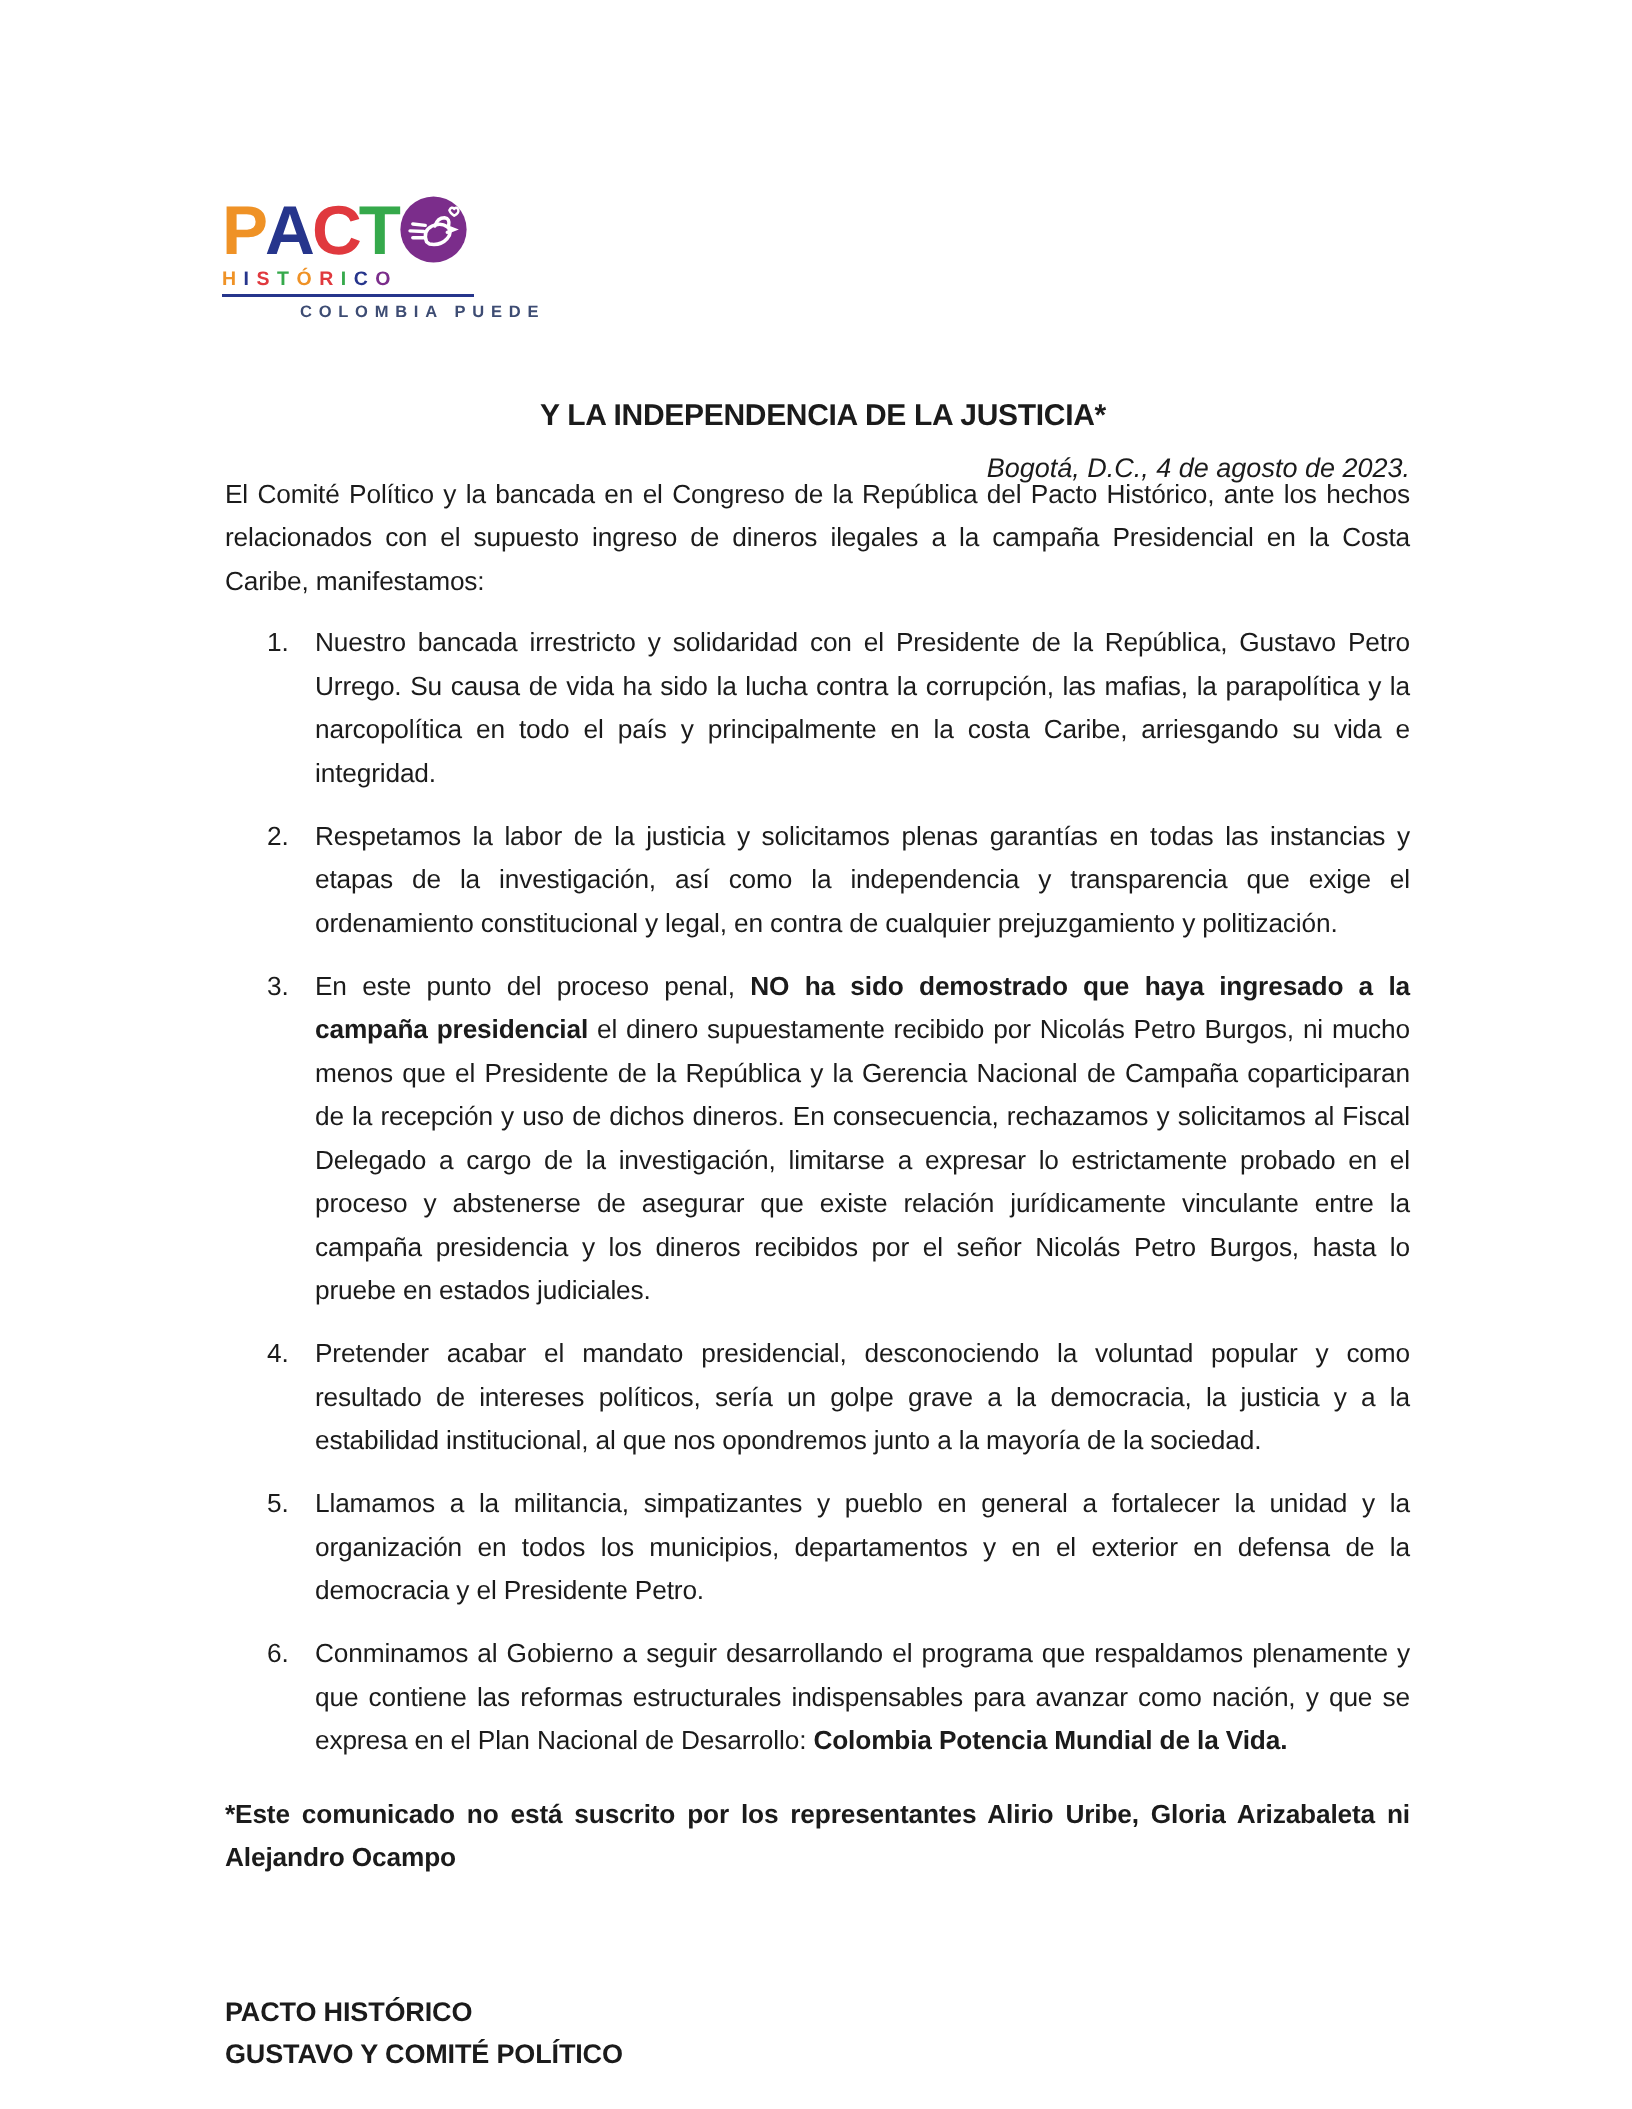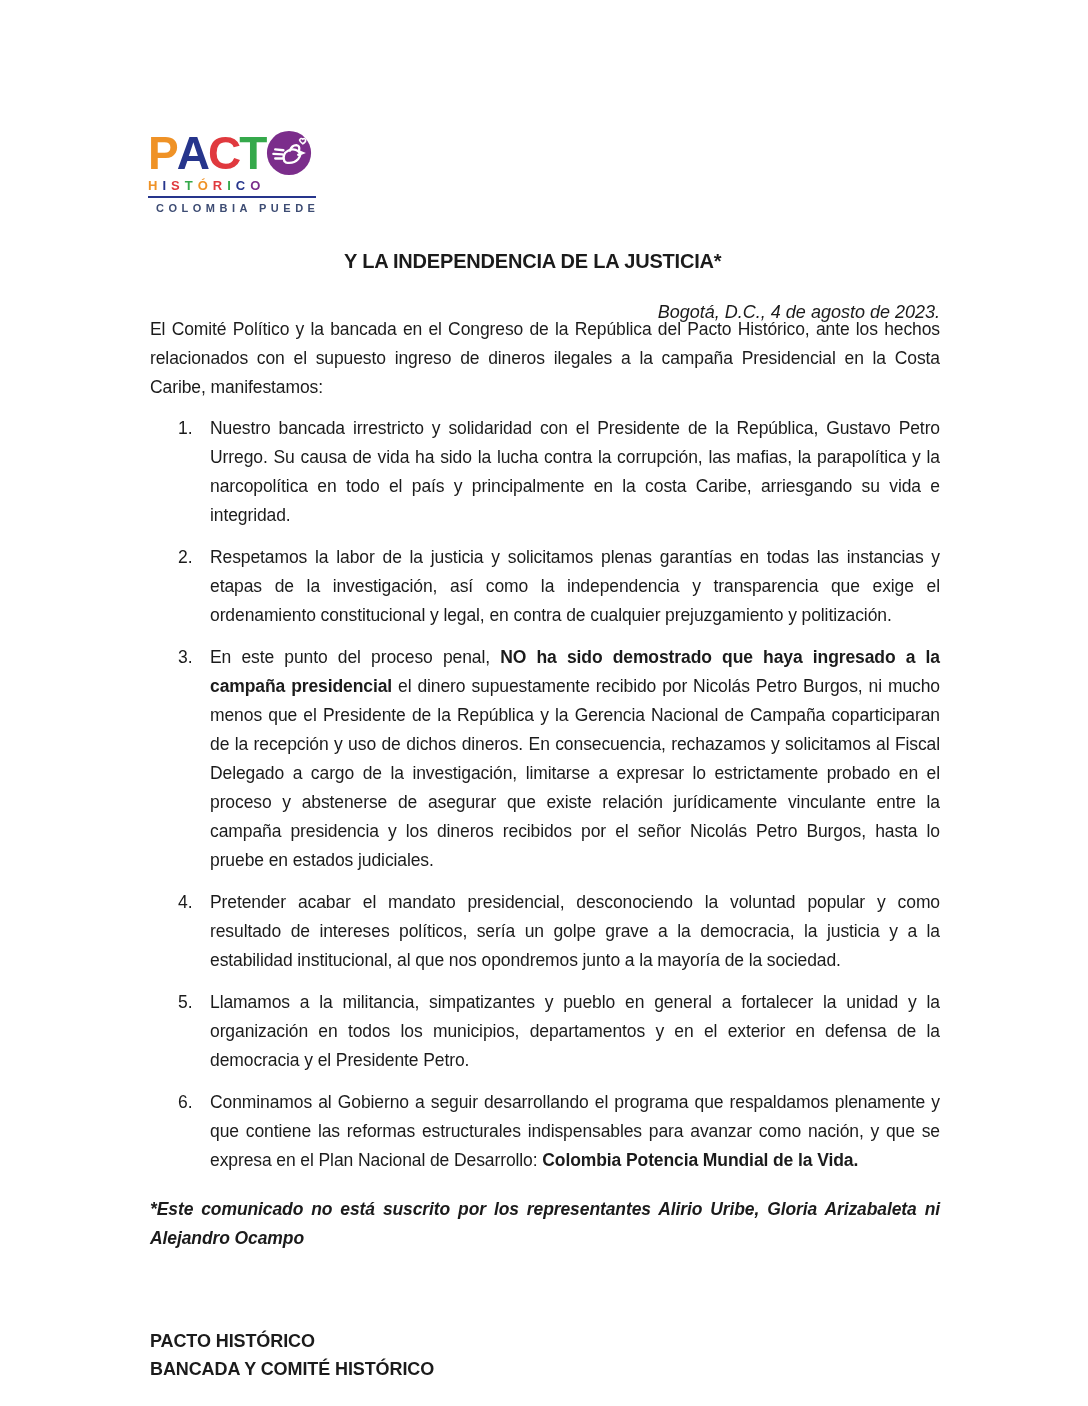--- a/index.html
+++ b/index.html
@@ -42,41 +42,41 @@
     white-space: nowrap;
     padding-left: 8px;
   }
 
   
   .title1 {
     position: absolute; left: 320px; top: 200px; margin: 0;
     font-size: 20px; font-weight: 700; letter-spacing: -0.2px;
   }
   .title2 {
-    position: absolute; left: 344px; top: 250px; margin: 0;
+    position: absolute; left: 344px; top: 250px; margin: 16px;
     font-size: 20px; font-weight: 700; letter-spacing: -0.2px;
   }
   .dateline {
     position: absolute; right: 148px; top: 302px; margin: 0;
     font-size: 18px; font-style: italic;
   }
 
   
   .body-area {
     position: absolute; left: 150px; top: 315px; width: 790px;
     font-size: 17.5px; line-height: 29px; letter-spacing: -0.1px;
     text-align: justify;
   }
   .intro { margin: 0 0 12px 0; }
   ol.statements { list-style: none; margin: 0; padding: 0; }
   ol.statements li { display: flex; margin: 0 0 13px 0; }
   ol.statements .num { flex: 0 0 60px; box-sizing: border-box; padding-left: 28px; }
   ol.statements .itm-text { flex: 1 1 auto; }
   .bold { font-weight: 700; }
-  .footnote { margin: 20px 0 0 0; font-weight: 700; font-style: italic; }
+  .footnote { margin: 20px 0 0 0; font-weight: 700; }
   .signature { margin: 74px 0 0 0; font-weight: 700; font-size: 18px; line-height: 28px; }
 </style>
 </head>
 <body>
 
 <div class="page">
 
   <div class="logo">
     <div class="logo-word">
 
@@ -92,21 +92,21 @@
           <path d="M70 46 L80 50 L70 54"></path>
           <line x1="20" y1="42" x2="38" y2="44"></line>
           <line x1="16" y1="52" x2="36" y2="53"></line>
           <line x1="20" y1="62" x2="38" y2="62"></line>
           <path d="M73 22 q3 -6 7 -2 q4 -4 6 2 q1 4 -6 8 q-6 -4 -7 -8" stroke-width="3.5"></path>
         </g>
       </svg>
     </div>
     <div class="logo-sub"><span style="color: rgb(239, 146, 38);">H</span><span style="color: rgb(38, 53, 140);">I</span><span style="color: rgb(224, 57, 62);">S</span><span style="color: rgb(53, 169, 75);">T</span><span style="color: rgb(239, 146, 38);">Ó</span><span style="color: rgb(224, 57, 62);">R</span><span style="color: rgb(53, 169, 75);">I</span><span style="color: rgb(38, 53, 140);">C</span><span style="color: rgb(123, 45, 139);">O</span></div>
     <div class="logo-rule" style="background: rgb(38, 53, 140);"></div>
-    <div class="logo-tagline" style="color: rgb(61, 76, 115);">COLOMBIA PUEDE</div>
+    <div class="logo-tagline" style="color: rgb(61, 76, 115); margin-left: 44px;">COLOMBIA PUEDE</div>
   </div>
 
   <h1 class="title2">Y LA INDEPENDENCIA DE LA JUSTICIA*</h1>
   <p class="dateline">Bogotá, D.C., 4 de agosto de 2023.</p>
 
   <div class="body-area">
     <p class="intro">El Comité Político y la bancada en el Congreso de la República del Pacto Histórico, ante los hechos relacionados con el supuesto ingreso de dineros ilegales a la campaña Presidencial en la Costa Caribe, manifestamos:</p>
 
     <ol class="statements">
 
@@ -133,17 +133,17 @@
         <li>
           <span class="num">6.</span>
           <span class="itm-text"><span>Conminamos al Gobierno a seguir desarrollando el programa que respaldamos plenamente y que contiene las reformas estructurales indispensables para avanzar como nación, y que se expresa en el Plan Nacional de Desarrollo: </span><span class="bold">Colombia Potencia Mundial de la Vida.</span></span>
         </li>
       </ol>
 
     <p class="footnote">*Este comunicado no está suscrito por los representantes Alirio Uribe, Gloria Arizabaleta ni Alejandro Ocampo</p>
 
     <p class="signature">
       <span>PACTO HISTÓRICO</span><br>
-      <span>BANCADA Y COMITÉ HISTÓRICO</span>
+      <span>GUSTAVO Y COMITÉ POLÍTICO</span>
     </p>
   </div>
 
 </div>
 
 </body></html>

